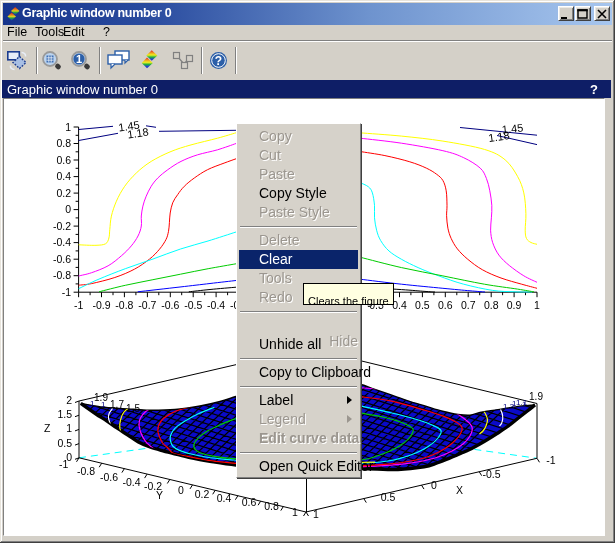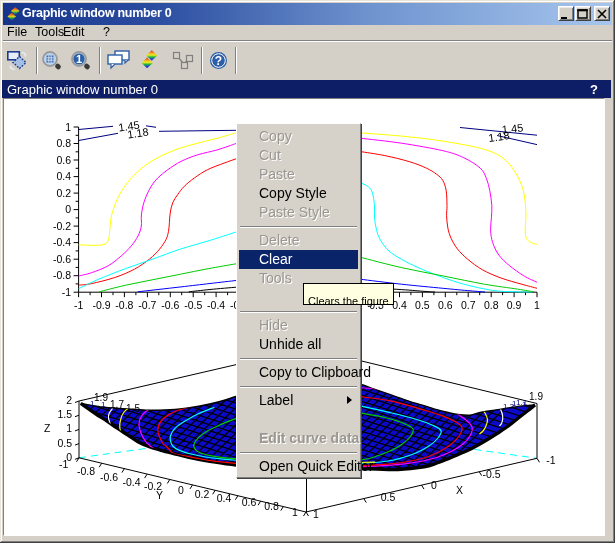--- a/index.html
+++ b/index.html
@@ -284,25 +284,27 @@
 <div class="ctxmenu">
 <div class="mi dis" style="top:3.0px;">Copy</div>
 <div class="mi dis" style="top:22.0px;">Cut</div>
 <div class="mi " style="top:60.0px;">Copy Style</div>
 <div class="mi dis" style="top:41.0px;">Paste</div>
 <div class="mi dis" style="top:79.0px;">Paste Style</div>
 <div class="msep" style="top:101.5px;"></div>
 <div class="mi dis" style="top:107.0px;">Delete</div>
 <div class="mi sel" style="top:126.0px;">Clear</div>
 <div class="mi dis" style="top:145.0px;">Tools</div>
+<div class="mi dis" style="top:164.0px;">Redo</div>
 <div class="msep" style="top:186.5px;"></div>
-<div class="mi dis" style="top:192.0px;">Hide</div>
+<div class="mi dis" style="top:208px;text-align:right;">Hide</div>
 <div class="mi " style="top:211.0px;">Unhide all</div>
 <div class="msep" style="top:233.5px;"></div>
 <div class="mi " style="top:239.0px;">Copy to Clipboard</div>
 <div class="msep" style="top:261.5px;"></div>
 <div class="mi " style="top:267.0px;">Label<span class="arrow"></span></div>
+<div class="mi dis" style="top:286.0px;">Legend<span class="arrow"></span></div>
 <div class="mi dis" style="top:305.0px;font-weight:bold;">Edit curve data</div>
 <div class="msep" style="top:327.5px;"></div>
 <div class="mi " style="top:333.0px;">Open Quick Editor</div>
 </div>
 
 <div class="tooltip">Clears the figure</div>
 
 </body></html>

